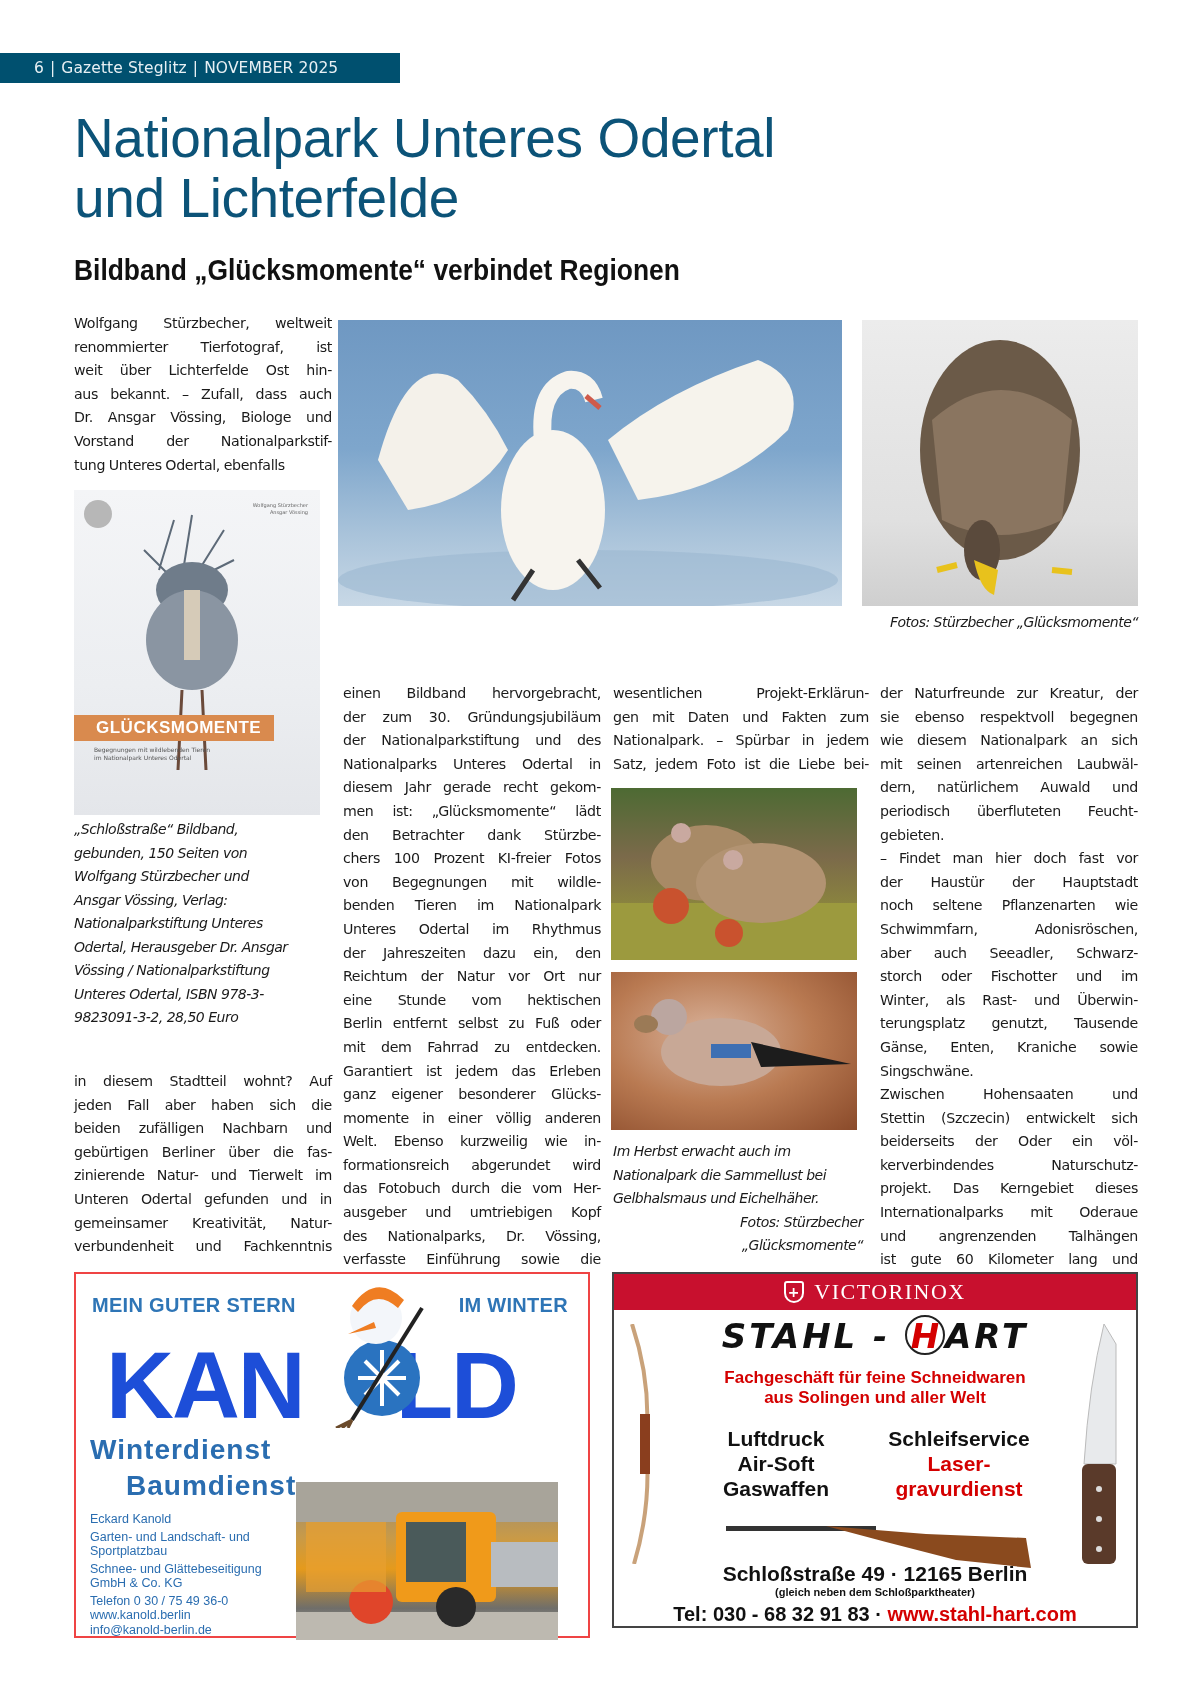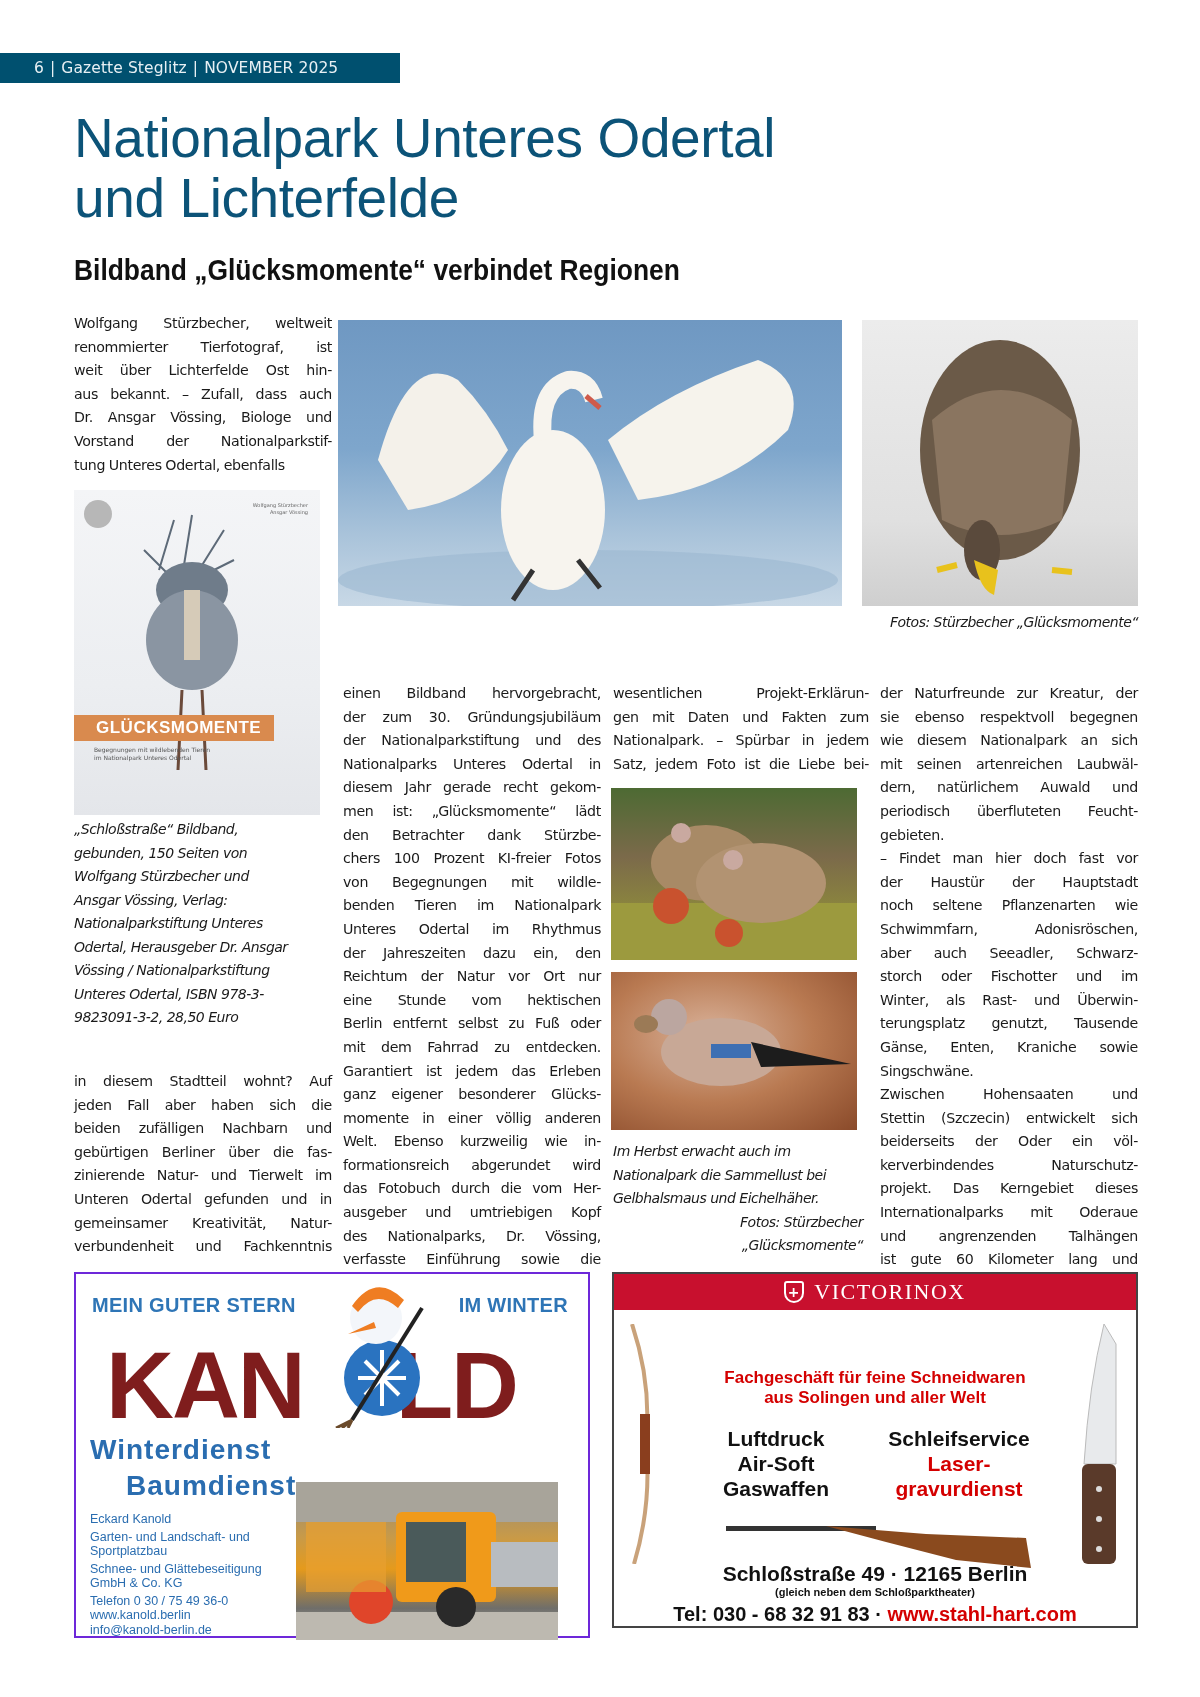--- a/index.html
+++ b/index.html
@@ -34,24 +34,24 @@
   .eagle { left: 862px; top: 320px; width: 276px; height: 286px;
     background: linear-gradient(180deg, #ececec 0%, #e0e0e0 70%, #cfcfcf 100%); }
   .book { left: 74px; top: 490px; width: 246px; height: 325px;
     background: linear-gradient(180deg, #f4f5f7 0%, #eceef1 60%, #e4e6ea 100%); }
   .mouse { left: 611px; top: 788px; width: 246px; height: 172px;
     background: linear-gradient(180deg, #4d6a33 0%, #7b6a4a 40%, #8e8a3c 75%, #a39b45 100%); }
   .jay { left: 611px; top: 972px; width: 246px; height: 158px;
     background: radial-gradient(ellipse at 40% 40%, #d9b29a 0%, #b97a52 50%, #8a4a2a 100%); }
 
   
-  .kanold { left: 74px; top: 1272px; width: 516px; height: 366px; border: 2px solid #6d28d9; background: #fff; }
+  .kanold { left: 74px; top: 1272px; width: 516px; height: 366px; border: 2px solid #ef4444; background: #fff; }
   .kanold .slogan { position: absolute; top: 20px; color: #2e75b6; font-family: "Liberation Sans", sans-serif;
     font-weight: bold; font-size: 20px; letter-spacing: 0.3px; }
-  .kanold .logo { position: absolute; left: 30px; top: 62px; color: #7f1d1d; font-family: "Liberation Sans", sans-serif;
+  .kanold .logo { position: absolute; left: 30px; top: 62px; color: #1d4ed8; font-family: "Liberation Sans", sans-serif;
     font-weight: bold; font-size: 94px; line-height: 100px; letter-spacing: -2px; }
   .kanold .svc { position: absolute; left: 14px; color: #2a6db0; font-family: "Liberation Sans", sans-serif;
     font-weight: bold; font-size: 28px; line-height: 32px; letter-spacing: 1px; }
   .kanold .info { position: absolute; left: 14px; top: 238px; color: #2a6db0; font-family: "Liberation Sans", sans-serif;
     font-size: 12.5px; line-height: 14.5px; }
   .kanold .info div { margin-bottom: 3px; }
   .kanold .info div.tight { margin-bottom: 0; }
   .kanold .truckphoto { position: absolute; left: 220px; top: 208px; width: 262px; height: 158px;
     background: linear-gradient(180deg, #8f8a80 0%, #c89a48 35%, #e59a1c 55%, #6f6e6a 80%, #b8b4ac 100%); }
   .snowman { position: absolute; left: 256px; top: 4px; width: 100px; height: 150px; }
@@ -300,20 +300,23 @@
       <circle cx="75" cy="120" r="22" fill="#e0452a"></circle>
       <rect x="10" y="40" width="80" height="70" fill="#e8a030" opacity="0.7"></rect>
     </svg>
   </div>
 </div>
 
 <div class="abs stahl">
   <div class="topbar">
     <span style="display:inline-block; width:20px; height:22px; border:2px solid #fff; border-radius:3px 3px 10px 10px; vertical-align:middle; margin-right:10px; position:relative; top:-2px; font-size:14px; line-height:18px; font-family:'DejaVu Sans',sans-serif; font-weight:bold;">+</span><span>VICTORINOX</span>
   </div>
+  <div class="brand">
+    <span>STAHL - </span><span class="h" style="display:inline-block; border:2px solid #222; border-radius:50%; width:40px; height:40px; line-height:38px; letter-spacing:0;">H</span><span>ART</span>
+  </div>
   <div class="tag" style="top:94px;">Fachgeschäft für feine Schneidwaren</div>
   <div class="tag" style="top:114px;">aus Solingen und aller Welt</div>
   <div class="colL">
     <div>Luftdruck</div>
     <div>Air-Soft</div>
     <div>Gaswaffen</div>
   </div>
   <div class="colR">
     <div>Schleifservice</div>
     <div class="red">Laser-</div>

